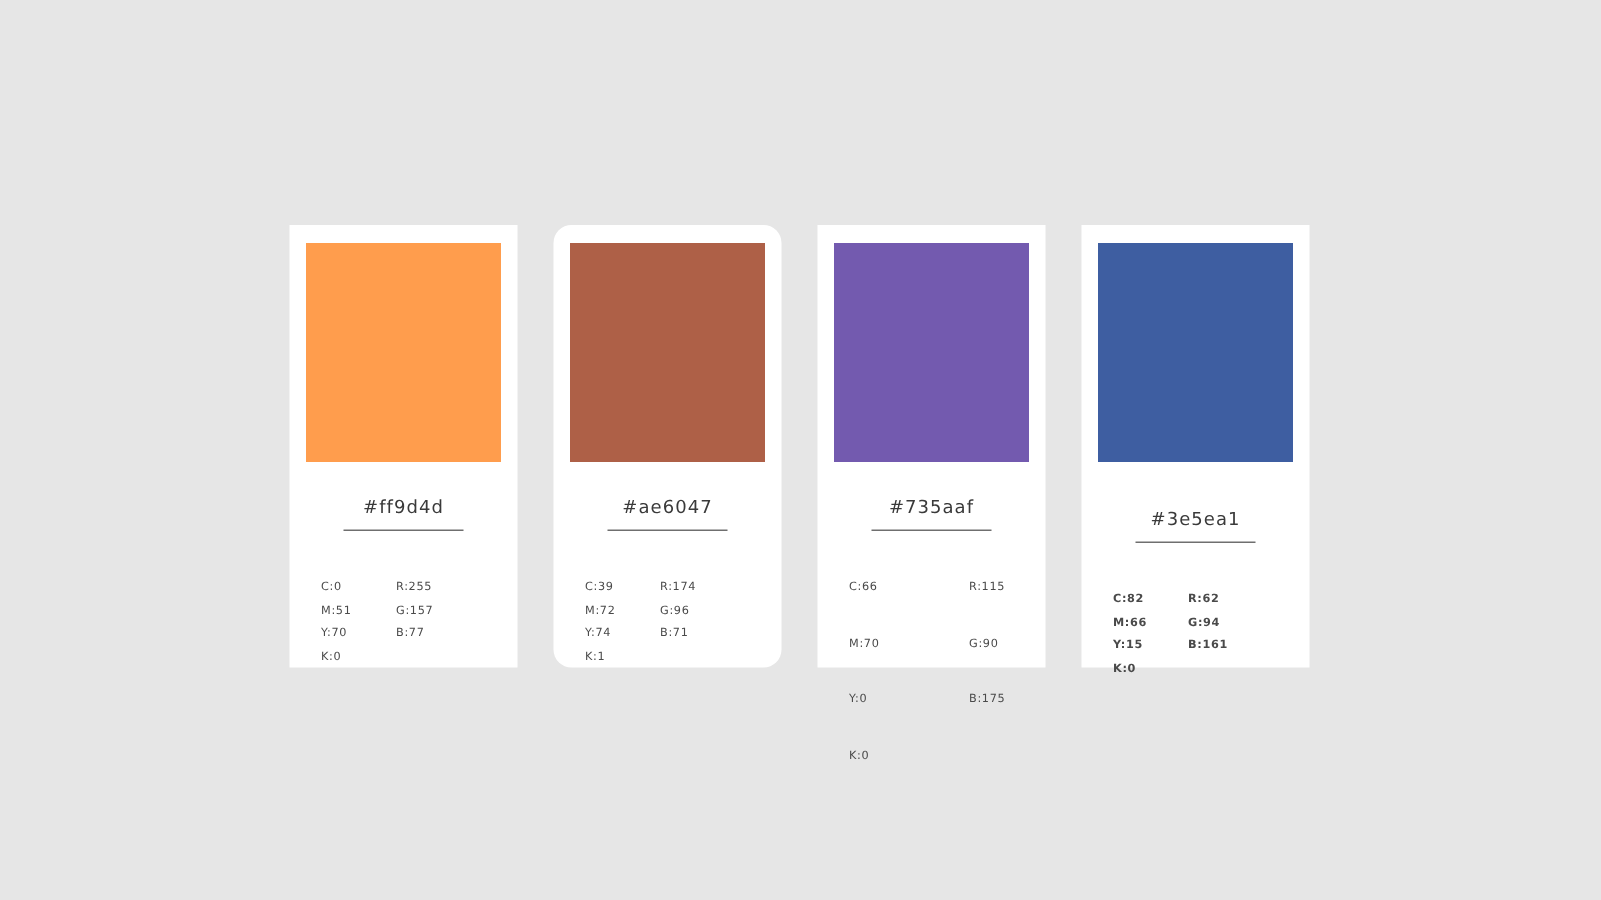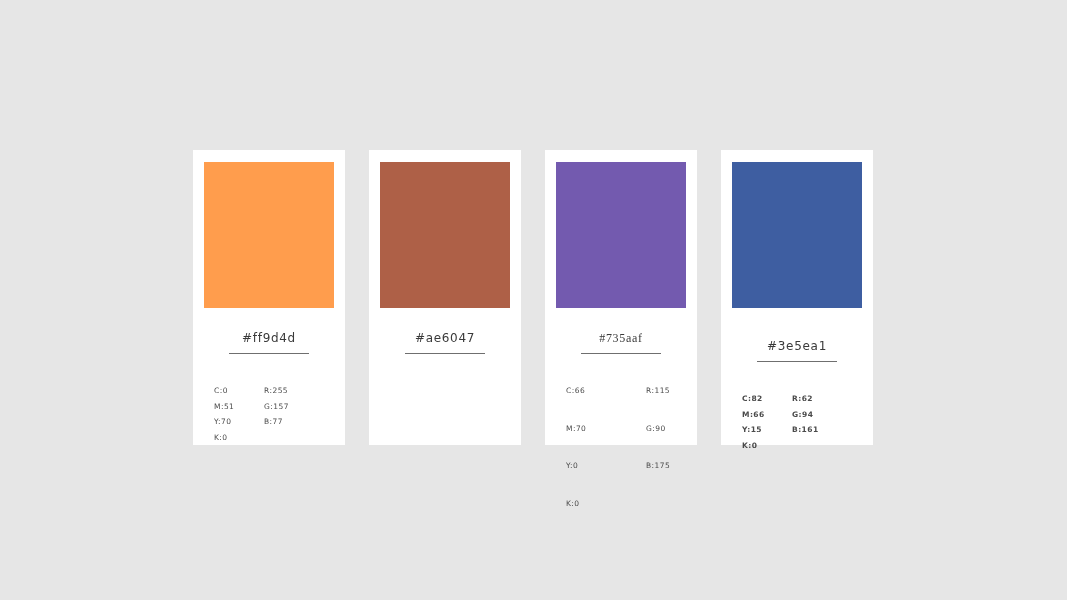--- a/index.html
+++ b/index.html
@@ -94,29 +94,39 @@
       <span>R:255</span>
       <span>M:51</span>
       <span>G:157</span>
       <span>Y:70</span>
       <span>B:77</span>
       <span>K:0</span>
       <span class="cell-empty">.</span>
     </div>
   </div>
 
-  <div class="swatch-card" style="background: rgb(255, 255, 255);">
+  <div class="swatch-card" style="background: rgb(255, 255, 255); border-radius: 12px;">
     <div class="color-chip" style="background-color: rgb(174, 96, 71);"></div>
     <div class="hex-label" style="color: rgb(58, 58, 58);">#ae6047</div>
     <div class="divider" style="background: rgb(111, 111, 111);"></div>
+    <div class="value-grid" style="color: rgb(74, 74, 74);">
+      <span>C:39</span>
+      <span>R:174</span>
+      <span>M:72</span>
+      <span>G:96</span>
+      <span>Y:74</span>
+      <span>B:71</span>
+      <span>K:1</span>
+      <span class="cell-empty">.</span>
+    </div>
   </div>
 
   <div class="swatch-card" style="background: rgb(255, 255, 255);">
     <div class="color-chip" style="background-color: rgb(115, 90, 175);"></div>
-    <div class="hex-label" style="color: rgb(58, 58, 58); font-family: Liberation Serif, serif;">#735aaf</div>
+    <div class="hex-label" style="color: rgb(58, 58, 58);">#735aaf</div>
     <div class="divider" style="background: rgb(111, 111, 111);"></div>
     <div class="value-grid" style="color: rgb(74, 74, 74); gap: 30px;">
       <span>C:66</span>
       <span>R:115</span>
       <span>M:70</span>
       <span>G:90</span>
       <span>Y:0</span>
       <span>B:175</span>
       <span>K:0</span>
       <span class="cell-empty">.</span>

